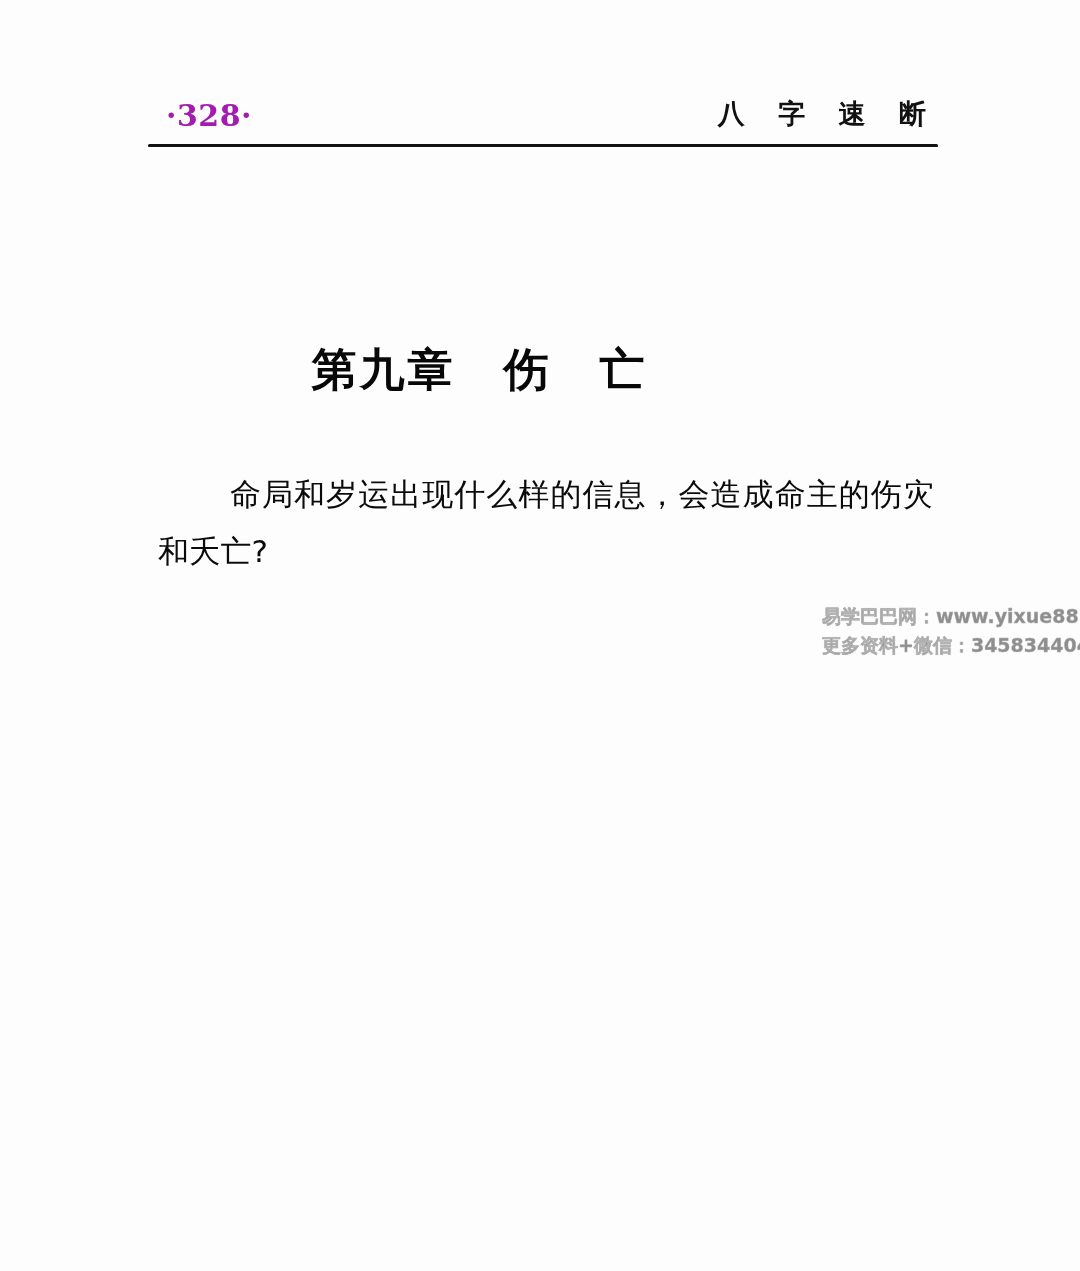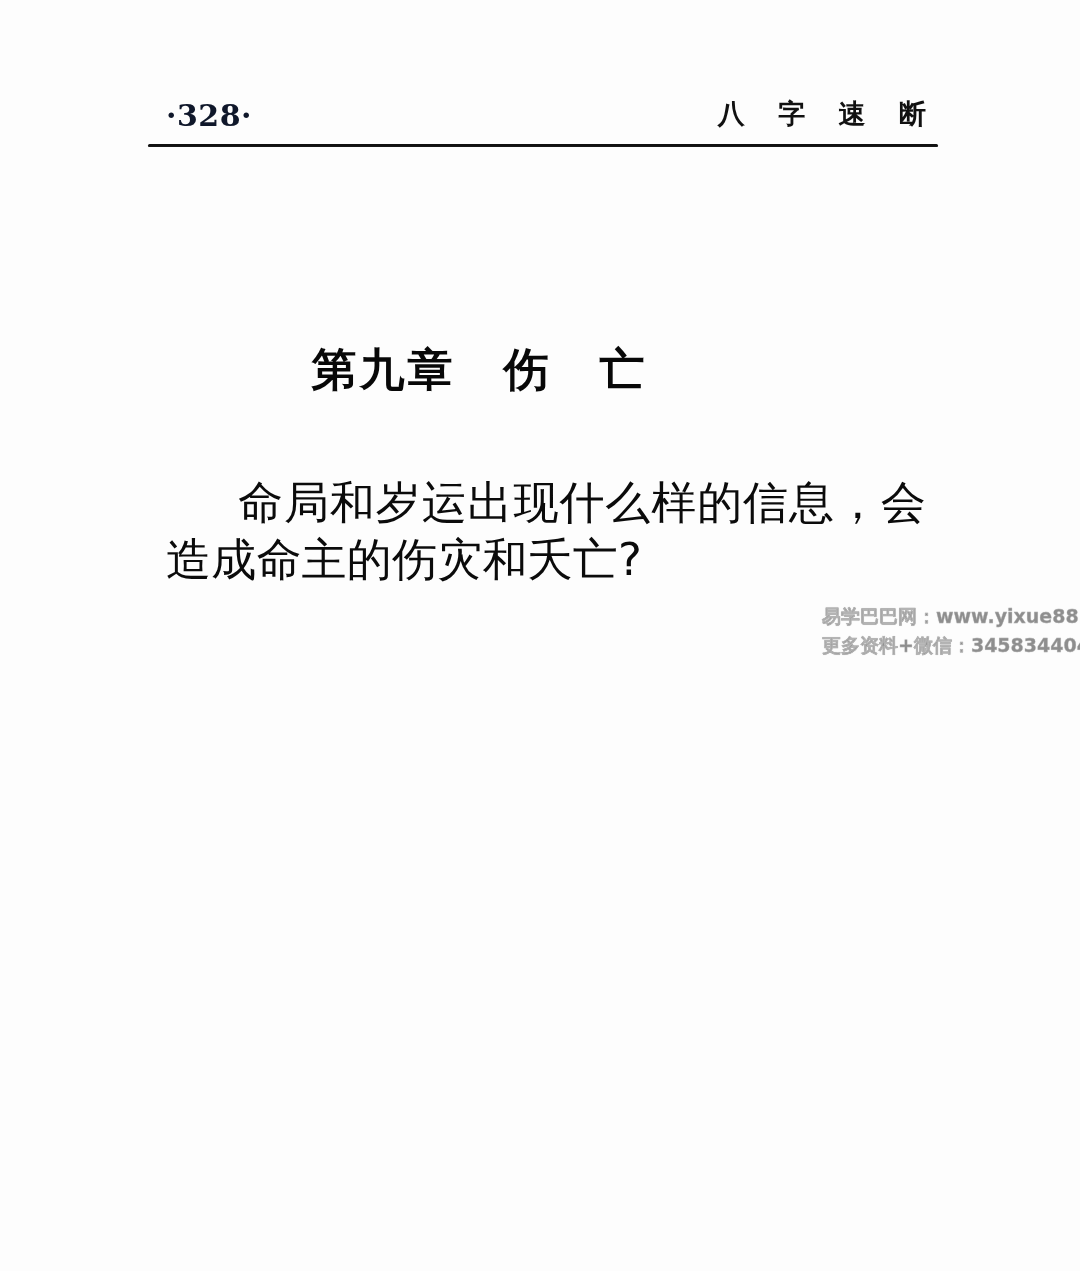--- a/index.html
+++ b/index.html
@@ -33,21 +33,21 @@
     height: 50px;
   }
   .folio {
     position: absolute;
     left: 18px;
     top: 2px;
     font-family: "DejaVu Serif", "Liberation Serif", serif;
     font-weight: 700;
     font-size: 30px;
     letter-spacing: 0.5px;
-    color: #0f172a;
+    color: #a21caf;
   }
   .running-title {
     position: absolute;
     left: 0;
     top: 0;
     width: 790px;
     text-align: right;
     font-family: "DejaVu Serif", "Liberation Serif", serif;
     font-weight: 700;
     font-size: 27px;
@@ -91,27 +91,27 @@
 
   
   .body-text {
     position: absolute;
     left: 150px;
     top: 458px;
     width: 792px;
   }
   .para {
     font-family: "DejaVu Sans", "Liberation Sans", sans-serif;
-    font-size: 45px;
+    font-size: 31px;
     line-height: 57px;
     color: #0b0b0b;
     text-align: justify;
     text-justify: inter-character;
     text-indent: 72px;
-    margin: 16px;
+    margin: 8px;
     letter-spacing: 0.2px;
   }
   .para + .para { margin-top: 0px; }
 
   
   .watermark {
     position: absolute;
     left: 822px;
     top: 602px;
     width: 250px;

